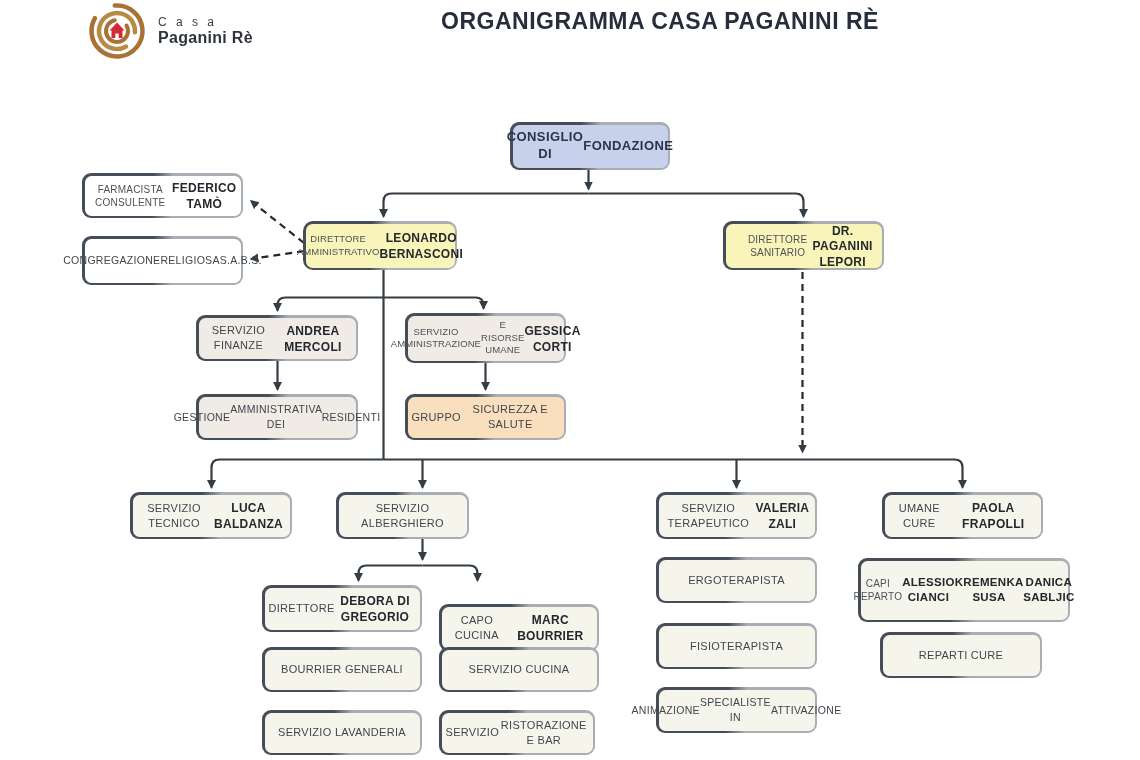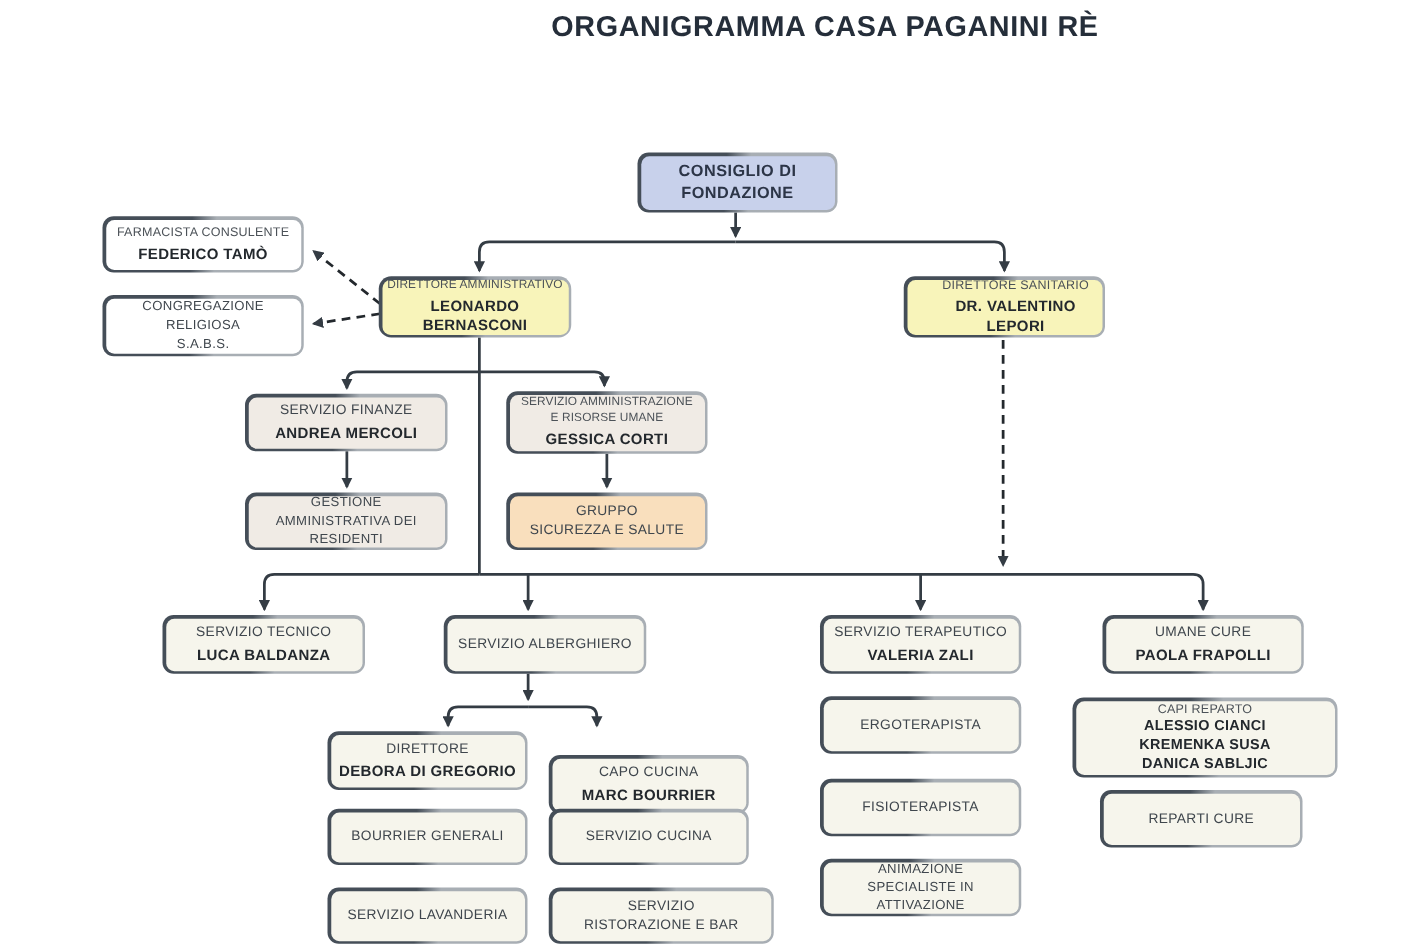--- a/index.html
+++ b/index.html
@@ -16,35 +16,51 @@
 
   
   svg.edges { position:absolute; left:0; top:0; }
   path.edge-solid { fill:none; stroke:#343c44; stroke-width:2.2; }
   path.edge-bare  { fill:none; stroke:#343c44; stroke-width:2.2; }
   path.edge-dashed{ fill:none; stroke:#23282d; stroke-width:2.2; stroke-dasharray:7 5; }
 
   
   .node { position:absolute; border-radius:9px; padding:2.5px;
     background:linear-gradient(93deg,#454e58 0%,#454e58 44%,#a8aeb4 56%,#a8aeb4 100%); }
-  .node-inner { width:100%; height:100%; border-radius:6.5px; display:flex; flex-direction:column;
+  .node-inner { width:100%; height:100%; border-radius:6.5px; display:flex; flex-direction:row;
     align-items:center; justify-content:center; text-align:center; padding:2px 4px; }
   .ln-heading { font-size:13px; font-weight:700; color:#2c3547; letter-spacing:.4px; line-height:1.3; }
   .ln-label   { font-size:10px;  color:#4c5258; letter-spacing:.2px; line-height:1.3; }
   .ln-small   { font-size:9.5px; color:#4c5258; letter-spacing:.1px; line-height:1.3; }
   .ln-plain   { font-size:11px;  color:#3f464d; letter-spacing:.3px; line-height:1.35; }
   .ln-plain3  { font-size:10.5px;color:#3f464d; letter-spacing:.3px; line-height:1.4; }
   .ln-name    { font-size:12px;  font-weight:700; color:#23282d; letter-spacing:.3px; line-height:1.3; margin-top:3px; }
   .ln-name-sm { font-size:11.5px;font-weight:700; color:#23282d; letter-spacing:.3px; line-height:1.3; }
 </style>
 </head>
 <body>
 
 <div class="canvas">
 
+  <div class="logo">
+    <svg width="62" height="58" viewBox="0 0 62 58">
+      <circle cx="31" cy="29" r="25.5" fill="none" stroke="#aa7134" stroke-width="4.5" stroke-linecap="round" stroke-dasharray="135 160" transform="rotate(-95 31 29)"></circle>
+      <circle cx="31" cy="29" r="18" fill="none" stroke="#b98a44" stroke-width="4.5" stroke-linecap="round" stroke-dasharray="95 113" transform="rotate(60 31 29)"></circle>
+      <circle cx="31" cy="29" r="11" fill="none" stroke="#aa7134" stroke-width="4" stroke-linecap="round" stroke-dasharray="55 69" transform="rotate(-30 31 29)"></circle>
+      <g>
+        <polygon points="23.5,28.5 31,20.5 38.5,28.5" fill="#d22b35"></polygon>
+        <rect x="25.5" y="27.5" width="11" height="8.5" fill="#d22b35"></rect>
+        <rect x="29.3" y="31.5" width="3.4" height="4.5" fill="#ffffff"></rect>
+      </g>
+    </svg>
+    <div class="logo-text">
+      <div class="l1">C a s a</div>
+      <div class="l2">Paganini Rè</div>
+    </div>
+  </div>
 
   <h1 class="page-title">ORGANIGRAMMA CASA PAGANINI RÈ</h1>
 
   <svg class="edges" width="1140" height="760" viewBox="0 0 1140 760" id="edge-layer">
     <defs>
       <marker id="arrowhead" markerUnits="userSpaceOnUse" markerWidth="9" markerHeight="9" refX="7.5" refY="4.5" orient="auto">
         <path d="M0 0 L9 4.5 L0 9 Z" fill="#343c44"></path>
       </marker>
     </defs>
   <path d="M 588.5 170 V 189" class="edge-solid" marker-end="url(#arrowhead)"></path>
@@ -89,21 +105,21 @@
       </div>
       <div class="node" style="left: 303px; top: 221px; width: 154px; height: 49px; border-radius: 10px;">
         <div class="node-inner" style="background: rgb(248, 244, 186);">
           <div class="ln ln-small">DIRETTORE AMMINISTRATIVO</div>
           <div class="ln ln-name">LEONARDO BERNASCONI</div>
         </div>
       </div>
       <div class="node" style="left: 723px; top: 221px; width: 161px; height: 49px;">
         <div class="node-inner" style="background: rgb(248, 244, 186); padding-left: 22px;">
           <div class="ln ln-label">DIRETTORE SANITARIO</div>
-          <div class="ln ln-name">DR. VALENTINO LEPORI</div>
+          <div class="ln ln-name">DR. PAGANINI LEPORI</div>
         </div>
       </div>
       <div class="node" style="left: 196px; top: 315px; width: 162px; height: 46px;">
         <div class="node-inner" style="background: rgb(240, 235, 229);">
           <div class="ln ln-plain">SERVIZIO FINANZE</div>
           <div class="ln ln-name">ANDREA MERCOLI</div>
         </div>
       </div>
       <div class="node" style="left: 405px; top: 313px; width: 161px; height: 50px;">
         <div class="node-inner" style="background: rgb(240, 235, 229);">
@@ -124,21 +140,21 @@
           <div class="ln ln-plain">GRUPPO</div>
           <div class="ln ln-plain">SICUREZZA E SALUTE</div>
         </div>
       </div>
       <div class="node" style="left: 130px; top: 492px; width: 162px; height: 47px;">
         <div class="node-inner" style="background: rgb(246, 245, 236);">
           <div class="ln ln-plain">SERVIZIO TECNICO</div>
           <div class="ln ln-name">LUCA BALDANZA</div>
         </div>
       </div>
-      <div class="node" style="left: 355px; top: 492px; width: 162px; height: 47px;">
+      <div class="node" style="left: 336px; top: 492px; width: 133px; height: 47px;">
         <div class="node-inner" style="background: rgb(246, 245, 236);">
           <div class="ln ln-plain">SERVIZIO ALBERGHIERO</div>
         </div>
       </div>
       <div class="node" style="left: 656px; top: 492px; width: 161px; height: 47px;">
         <div class="node-inner" style="background: rgb(246, 245, 236);">
           <div class="ln ln-plain">SERVIZIO TERAPEUTICO</div>
           <div class="ln ln-name">VALERIA ZALI</div>
         </div>
       </div>
@@ -168,21 +184,21 @@
       <div class="node" style="left: 439px; top: 647px; width: 160px; height: 45px;">
         <div class="node-inner" style="background: rgb(246, 245, 236);">
           <div class="ln ln-plain">SERVIZIO CUCINA</div>
         </div>
       </div>
       <div class="node" style="left: 262px; top: 710px; width: 160px; height: 45px;">
         <div class="node-inner" style="background: rgb(246, 245, 236);">
           <div class="ln ln-plain">SERVIZIO LAVANDERIA</div>
         </div>
       </div>
-      <div class="node" style="left: 439px; top: 710px; width: 180px; height: 45px;">
+      <div class="node" style="left: 439px; top: 710px; width: 156px; height: 45px;">
         <div class="node-inner" style="background: rgb(246, 245, 236);">
           <div class="ln ln-plain">SERVIZIO</div>
           <div class="ln ln-plain">RISTORAZIONE E BAR</div>
         </div>
       </div>
       <div class="node" style="left: 656px; top: 557px; width: 161px; height: 46px;">
         <div class="node-inner" style="background: rgb(246, 245, 236);">
           <div class="ln ln-plain">ERGOTERAPISTA</div>
         </div>
       </div>

